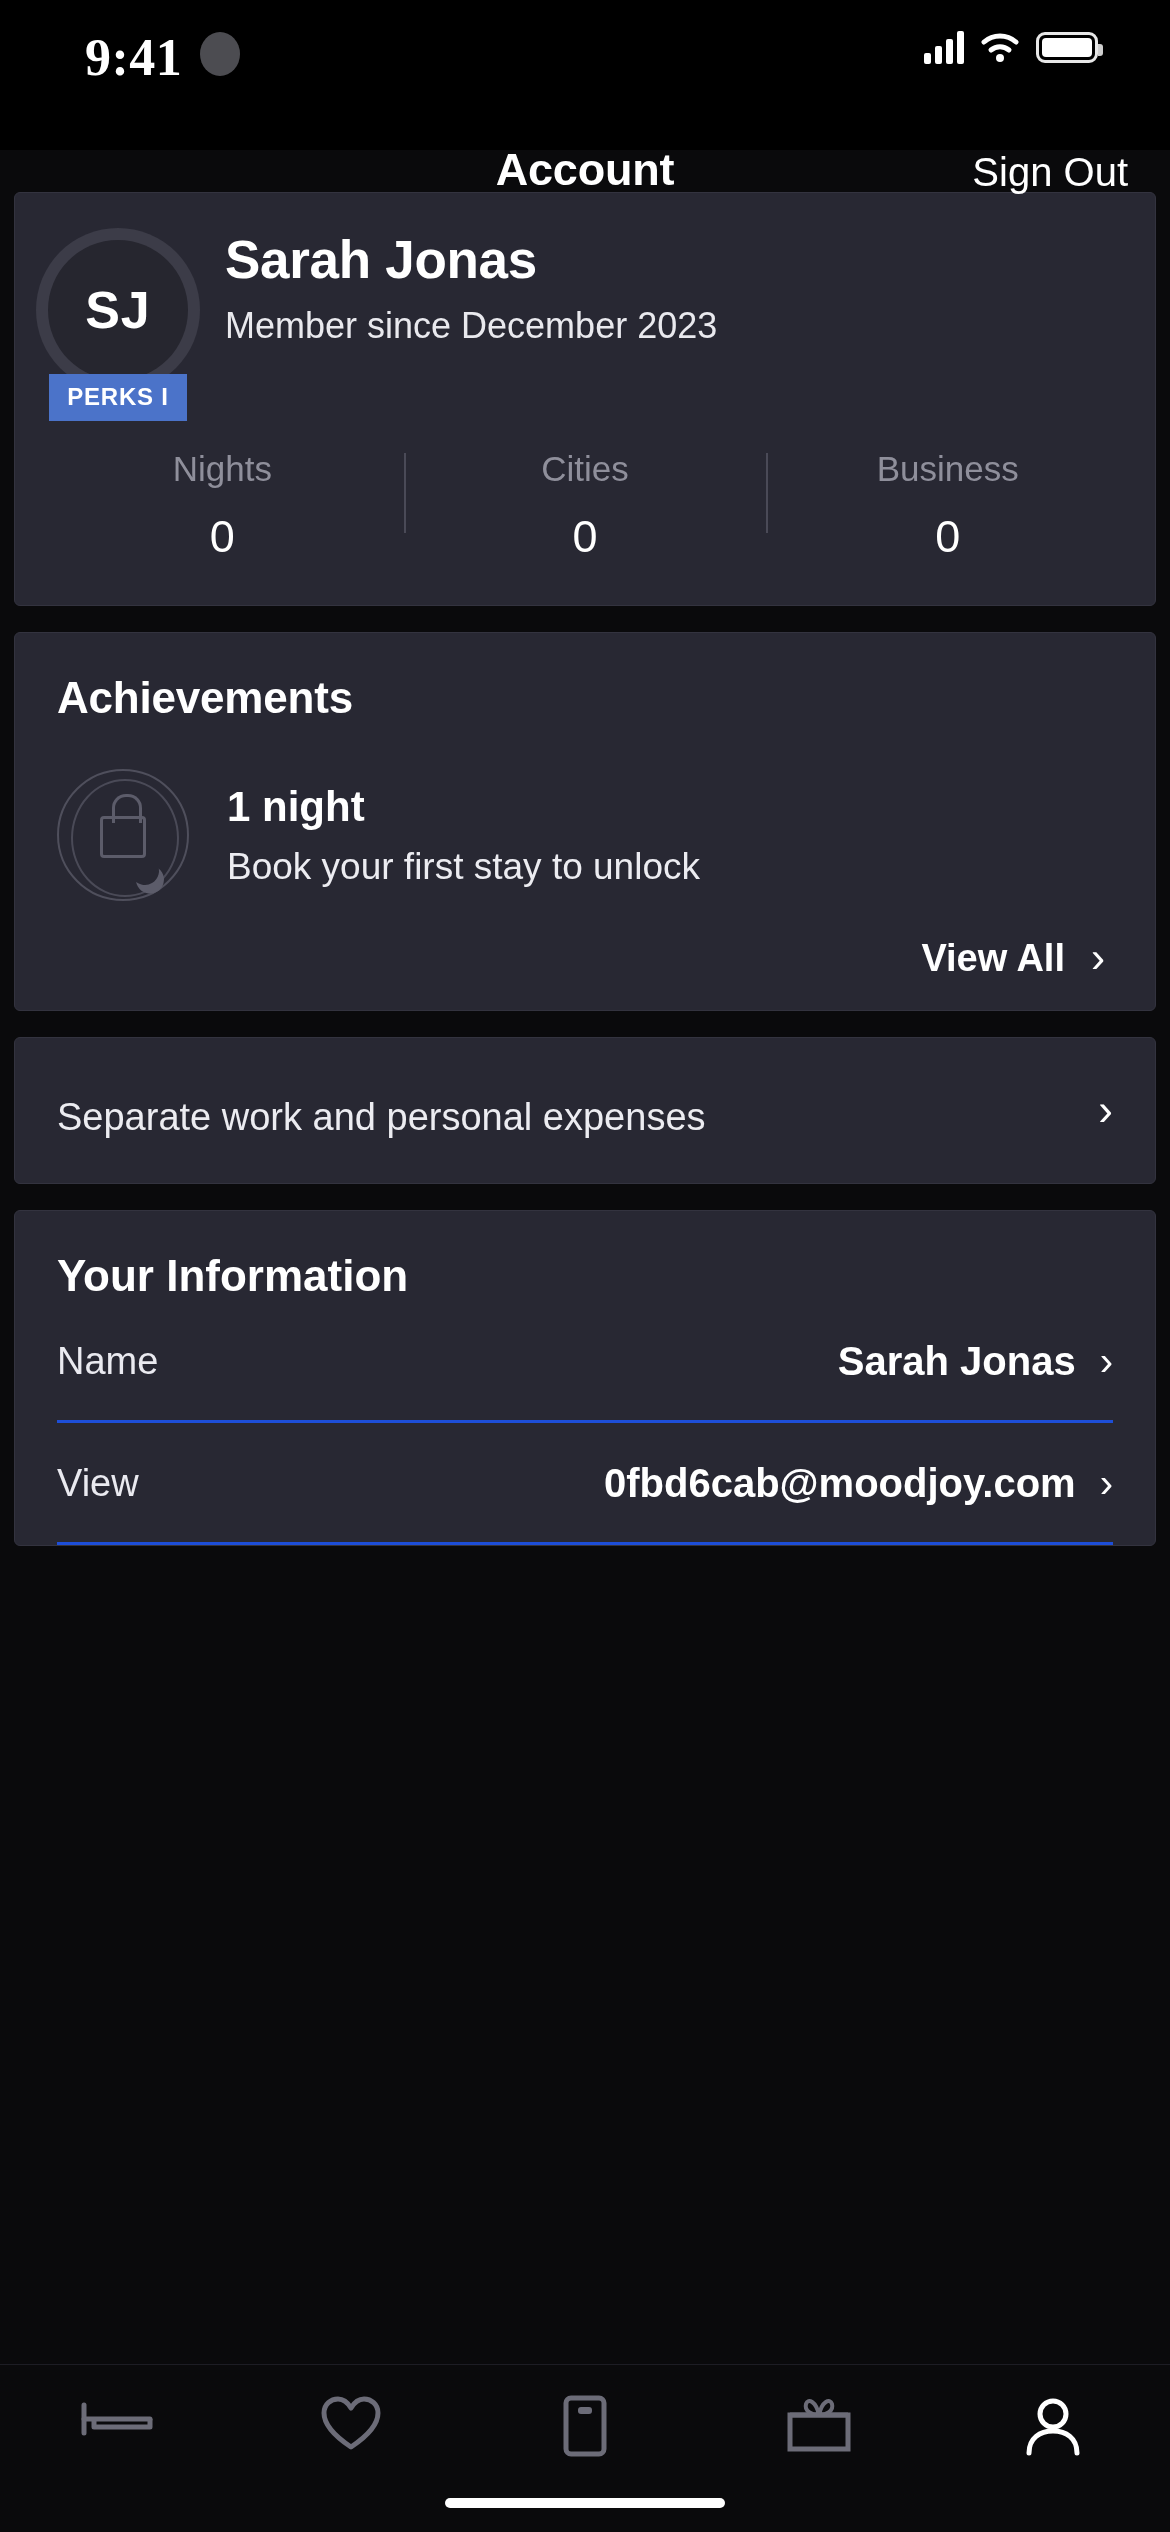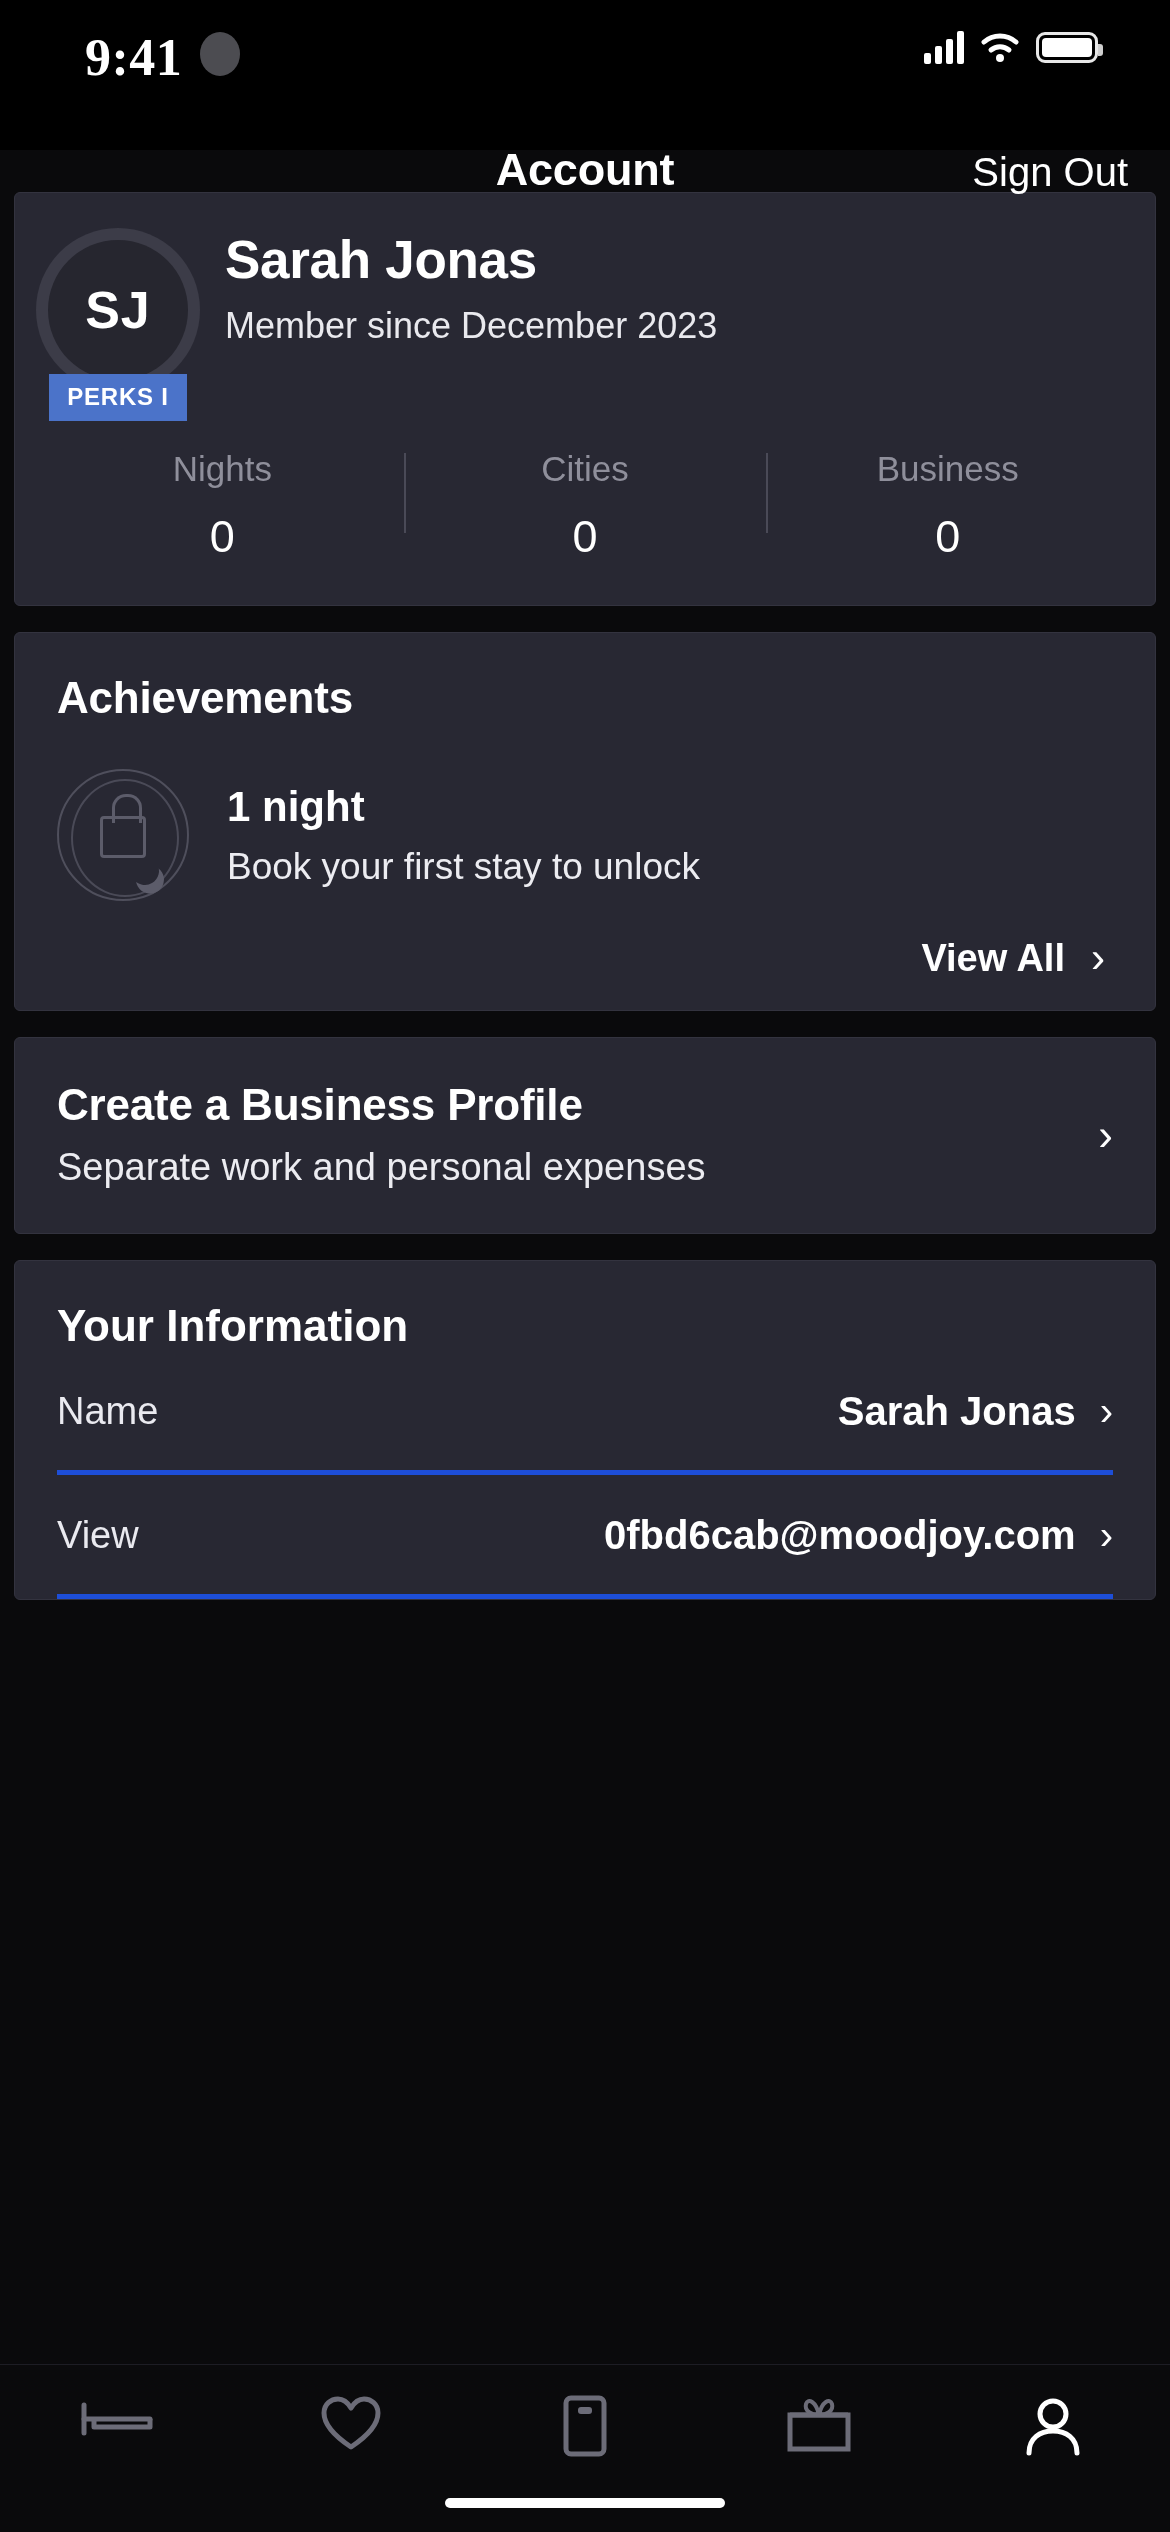--- a/index.html
+++ b/index.html
@@ -163,21 +163,21 @@
   .biz-title { font-size:44px; font-weight:700; color:#ffffff; letter-spacing:-0.2px; }
   .biz-sub { margin-top:16px; font-size:38px; font-weight:400; color:#ececf1; }
   .biz-chev { font-size:44px; color:#ffffff; }
 
   
   .info-card { padding:40px 0 0 0; }
   .info-title { padding:0 42px; font-size:44px; font-weight:700; color:#ffffff; }
   .info-row {
     margin:0 42px; padding:38px 0 36px 0;
     display:flex; align-items:center; justify-content:space-between;
-    border-bottom:5px solid #1d4ed8;
+    border-bottom:3px solid #1d4ed8;
   }
   .info-row:first-of-type { margin-top:14px; }
   .info-label { font-size:38px; font-weight:400; color:#eaeaf0; }
   .info-right { display:flex; align-items:center; gap:24px; }
   .info-value { font-size:40px; font-weight:700; color:#ffffff; }
   .info-chev { font-size:40px; color:#ffffff; }
 
   
   .tabbar {
     position:absolute; left:0; right:0; bottom:0; height:168px;
@@ -275,21 +275,20 @@
         </div>
       </div>
       <div class="view-all-row">
         <span class="view-all-label">View All</span>
         <span class="chev">›</span>
       </div>
     </div>
 
     <div class="card biz-card">
       <div>
-        <div class="biz-title">Create a Business Profile</div>
         <div class="biz-sub">Separate work and personal expenses</div>
       </div>
       <div class="biz-chev">›</div>
     </div>
 
     <div class="card info-card">
       <div class="info-title">Your Information</div>
 
       <div class="info-row">
         <span class="info-label">Name</span>

